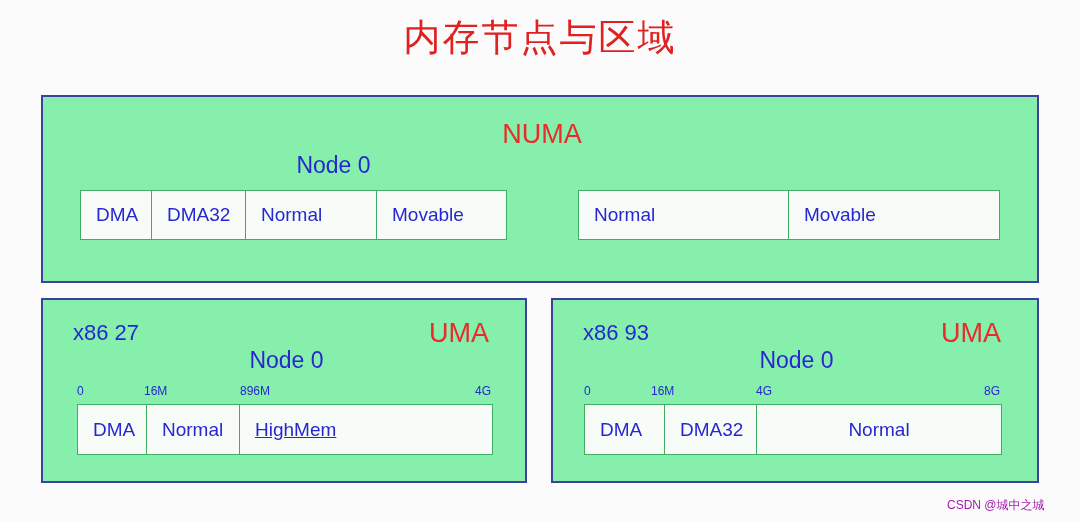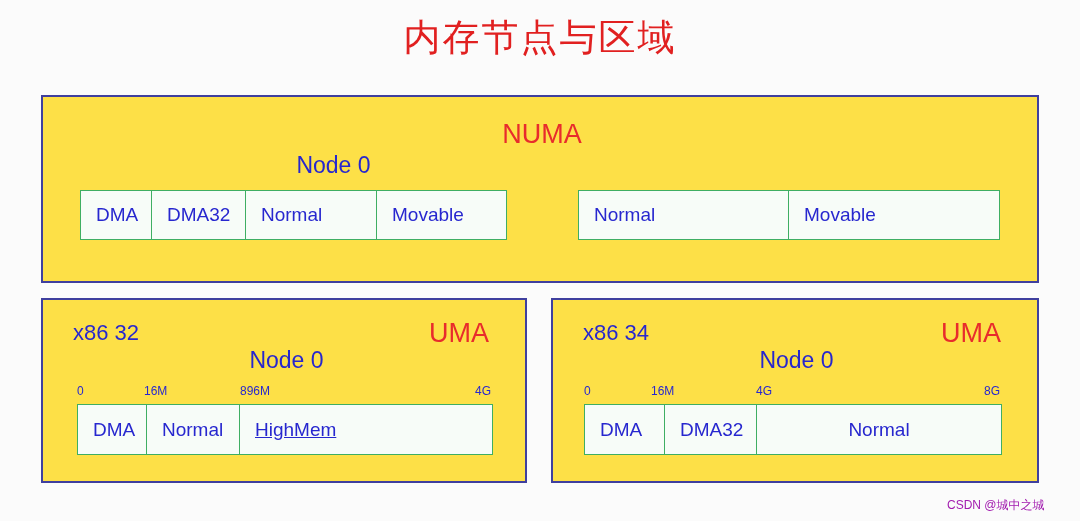--- a/index.html
+++ b/index.html
@@ -28,21 +28,21 @@
     font-size: 37px;
     color: #e12020;
     letter-spacing: 2px;
     line-height: 1.3;
     white-space: nowrap;
   }
 
   
   .panel {
     position: absolute;
-    background: #fde047;
+    background: #86efac;
     border: 2px solid #3f3f9e;
     box-sizing: border-box;
     padding-left: 37px;
   }
   .panel-numa { left: 41px;  top: 95px;  width: 998px; height: 188px; }
   .panel-uma1 { left: 41px;  top: 298px; width: 486px; height: 185px; }
   .panel-uma2 { left: 551px; top: 298px; width: 488px; height: 185px; }
 
   
   .arch-tag {
@@ -153,21 +153,21 @@
 
 
     <div class="zone-strip" style="left:535px; top:93px;">
       <div class="zone left" style="width:210px;">Normal</div>
       <div class="zone left" style="width:210px;">Movable</div>
     </div>
   </div>
 
   <div class="panel panel-uma1">
 
-    <div class="arch-tag">x86 32</div>
+    <div class="arch-tag">x86 27</div>
 
     <div class="type-label type-uma">UMA</div>
 
     <div class="node-title" style="left:131px; top:47px; width:225px;">Node 0</div>
 
     <div class="ticks" style="left:34px; top:84px; width:414px;">
       <div class="tick" style="left:0px;">0</div>
       <div class="tick" style="left:67px;">16M</div>
       <div class="tick" style="left:163px;">896M</div>
       <div class="tick end" style="left:414px;">4G</div>
@@ -175,21 +175,21 @@
 
     <div class="zone-strip" style="left:34px; top:104px; height:51px;">
       <div class="zone left" style="width:69px;">DMA</div>
       <div class="zone left" style="width:93px;">Normal</div>
       <div class="zone left" style="width:252px;text-decoration:underline;">HighMem</div>
     </div>
   </div>
 
   <div class="panel panel-uma2">
 
-    <div class="arch-tag">x86 34</div>
+    <div class="arch-tag">x86 93</div>
 
     <div class="type-label type-uma">UMA</div>
 
     <div class="node-title" style="left:131px; top:47px; width:225px;">Node 0</div>
 
     <div class="ticks" style="left:31px; top:84px; width:416px;">
       <div class="tick" style="left:0px;">0</div>
       <div class="tick" style="left:67px;">16M</div>
       <div class="tick" style="left:172px;">4G</div>
       <div class="tick end" style="left:416px;">8G</div>

